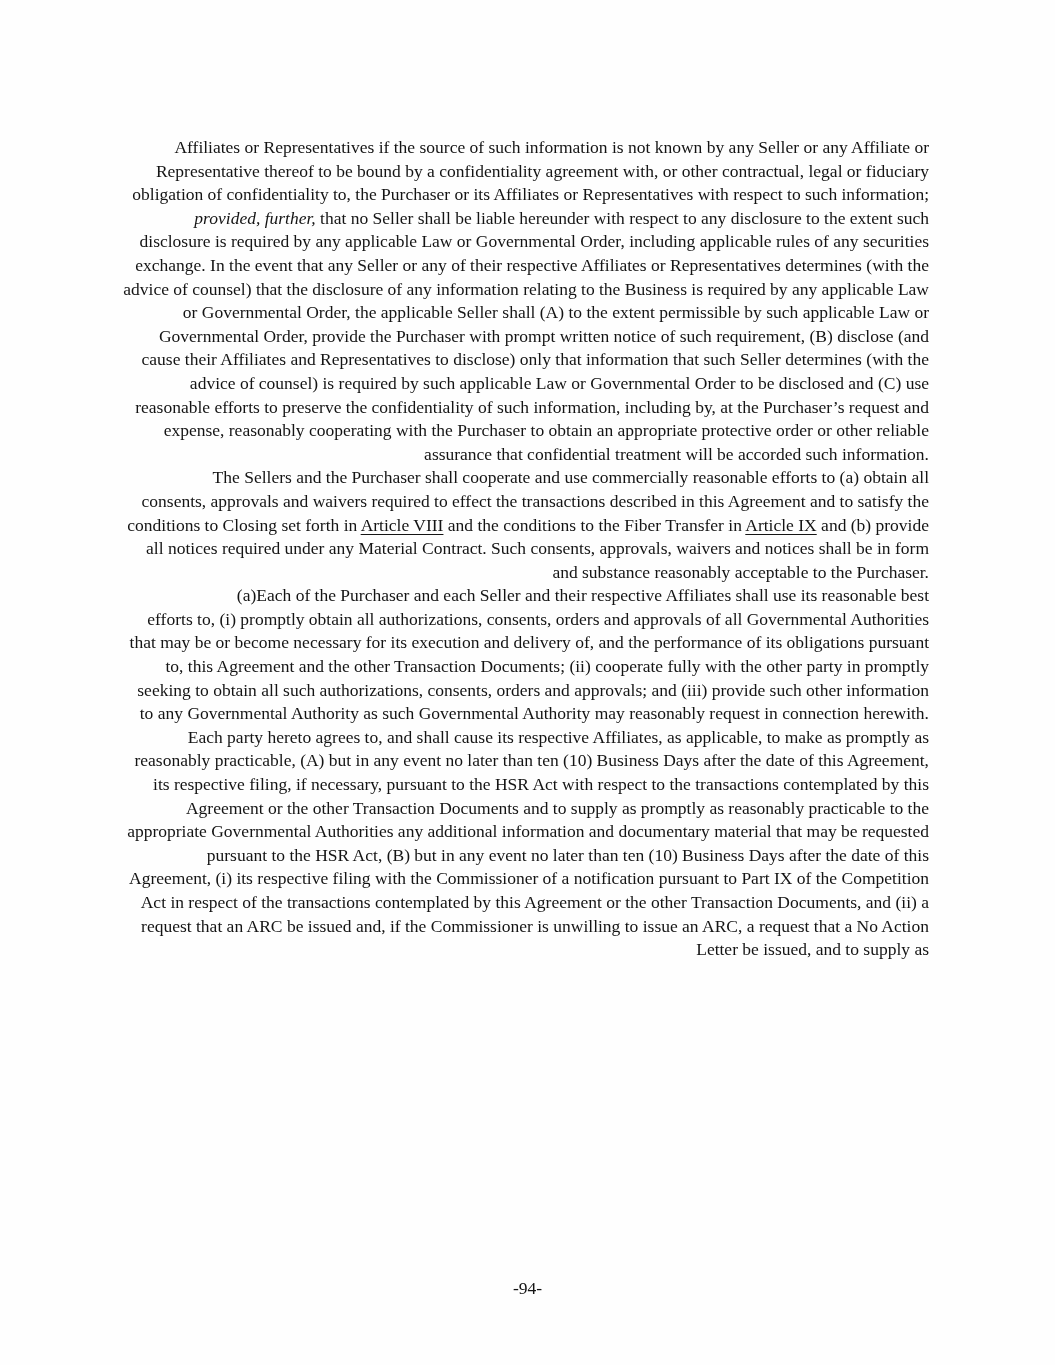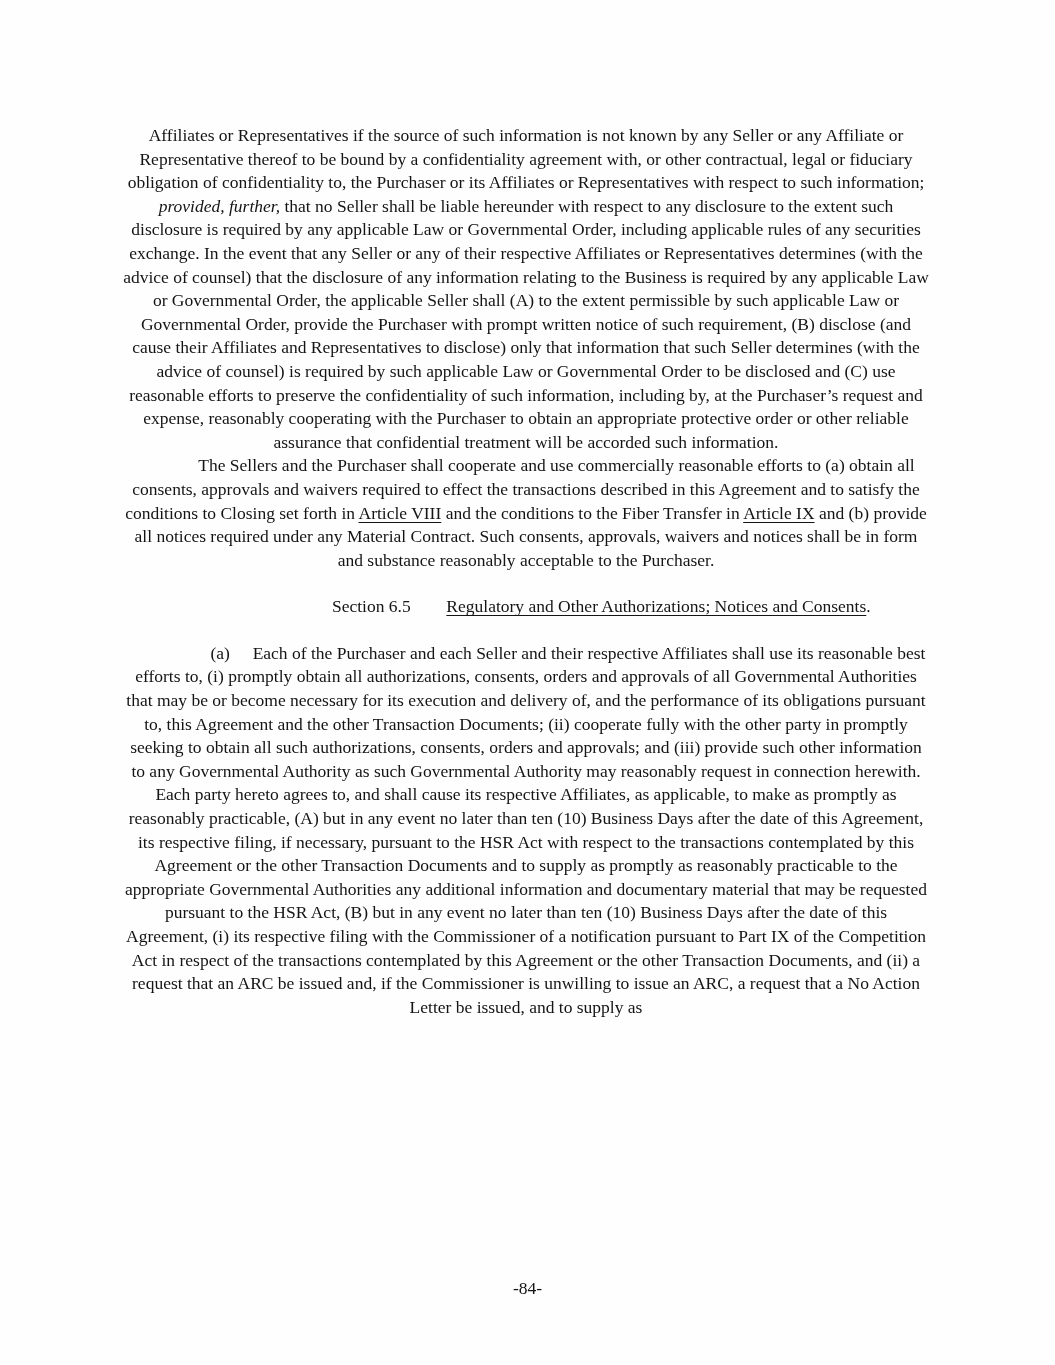--- a/index.html
+++ b/index.html
@@ -14,23 +14,23 @@
     background: #fefefe;
     font-family: "Liberation Serif", "DejaVu Serif", serif;
     font-size: 17.5px;
     line-height: 23.6px;
     color: #141414;
     overflow: hidden;
   }
   .doc {
     position: absolute;
     left: 123px;
-    top: 124px;
+    top: 136px;
     width: 806px;
-    text-align: center;
+    text-align: right;
   }
   .doc p {
     margin: 0;
     padding: 0;
   }
   .para.indent {
     text-indent: 61px;
   }
   .heading {
     margin: 23px 0 23px 115px !important;
@@ -61,20 +61,19 @@
 <body>
 
 <div class="page">
   <div class="doc">
 
     <p class="para"><span>Affiliates or Representatives if the source of such information is not known by any Seller or any Affiliate or Representative thereof to be bound by a confidentiality agreement with, or other contractual, legal or fiduciary obligation of confidentiality to, the Purchaser or its Affiliates or Representatives with respect to such information; </span><i>provided, further,</i><span> that no Seller shall be liable hereunder with respect to any disclosure to the extent such disclosure is required by any applicable Law or Governmental Order, including applicable rules of any securities exchange. In the event that any Seller or any of their respective Affiliates or Representatives determines (with the advice of counsel) that the disclosure of any information relating to the Business is required by any applicable Law or Governmental Order, the applicable Seller shall (A) to the extent permissible by such applicable Law or Governmental Order, provide the Purchaser with prompt written notice of such requirement, (B) disclose (and cause their Affiliates and Representatives to disclose) only that information that such Seller determines (with the advice of counsel) is required by such applicable Law or Governmental Order to be disclosed and (C) use reasonable efforts to preserve the confidentiality of such information, including by, at the Purchaser’s request and expense, reasonably cooperating with the Purchaser to obtain an appropriate protective order or other reliable assurance that confidential treatment will be accorded such information.</span></p>
 
 
     <p class="para indent"><span>The Sellers and the Purchaser shall cooperate and use commercially reasonable efforts to (a) obtain all consents, approvals and waivers required to effect the transactions described in this Agreement and to satisfy the conditions to Closing set forth in </span><span class="underline">Article VIII</span><span> and the conditions to the Fiber Transfer in </span><span class="underline">Article IX</span><span> and (b) provide all notices required under any Material Contract. Such consents, approvals, waivers and notices shall be in form and substance reasonably acceptable to the Purchaser.</span></p>
 
-    <p class="heading"><span class="sec-label">Section 6.5</span><span class="underline">Regulatory and Other Authorizations; Notices and Consents</span><span>.</span></p>
 
     <p class="para indent"><span class="clause-marker">(a)</span><span>Each of the Purchaser and each Seller and their respective Affiliates shall use its reasonable best efforts to, (i) promptly obtain all authorizations, consents, orders and approvals of all Governmental Authorities that may be or become necessary for its execution and delivery of, and the performance of its obligations pursuant to, this Agreement and the other Transaction Documents; (ii) cooperate fully with the other party in promptly seeking to obtain all such authorizations, consents, orders and approvals; and (iii) provide such other information to any Governmental Authority as such Governmental Authority may reasonably request in connection herewith.  Each party hereto agrees to, and shall cause its respective Affiliates, as applicable, to make as promptly as reasonably practicable, (A) but in any event no later than ten (10) Business Days after the date of this Agreement, its respective filing, if necessary, pursuant to the HSR Act with respect to the transactions contemplated by this Agreement or the other Transaction Documents and to supply as promptly as reasonably practicable to the appropriate Governmental Authorities any additional information and documentary material that may be requested pursuant to the HSR Act, (B) but in any event no later than ten (10) Business Days after the date of this Agreement, (i) its respective filing with the Commissioner of a notification pursuant to Part IX of the Competition Act in respect of the transactions contemplated by this Agreement or the other Transaction Documents, and (ii) a request that an ARC be issued and, if the Commissioner is unwilling to issue an ARC, a request that a No Action Letter be issued, and to supply as</span></p>
 
   </div>
 
-  <div class="footer">-84-</div>
+  <div class="footer">-94-</div>
 </div>
 
 </body></html>

